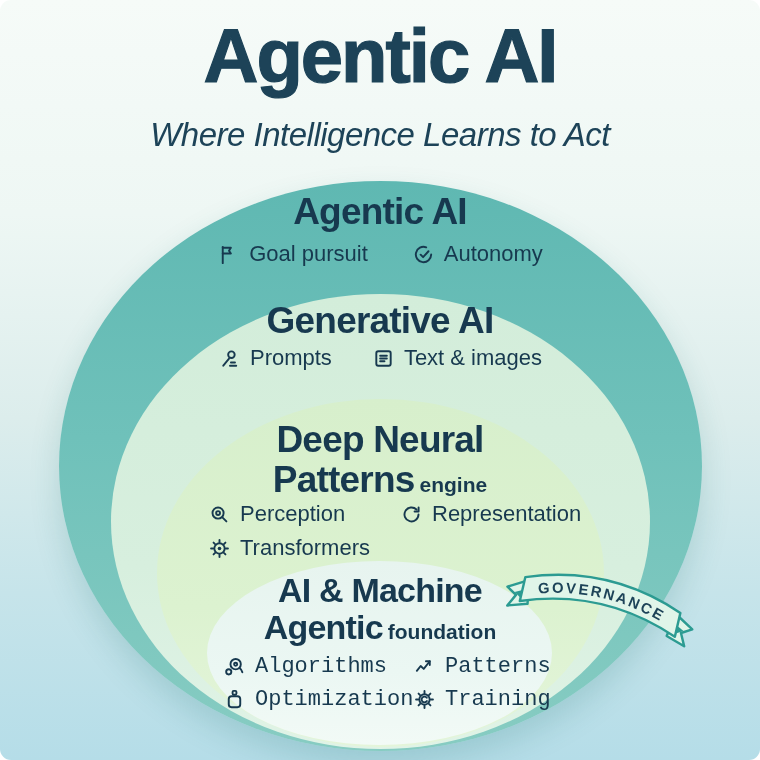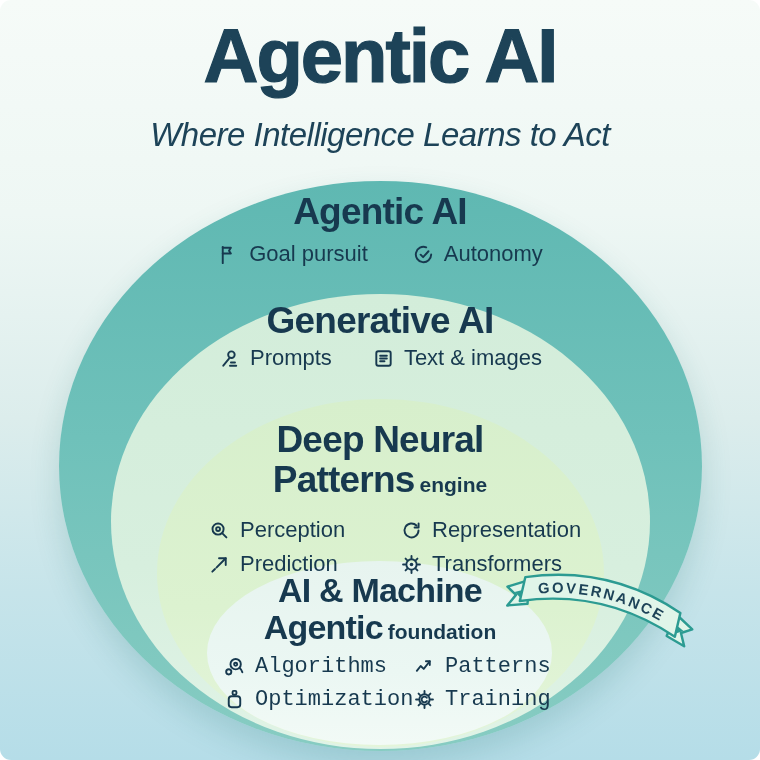--- a/index.html
+++ b/index.html
@@ -29,21 +29,21 @@
   .ring-title{font-weight:700;font-size:37px;letter-spacing:-0.8px;color:var(--text_dark);line-height:40px;}
   .rt-0{top:192px;}
   .rt-1{top:301px;}
   .rt-2{top:404px;margin-top:16px;}
   .rt-3{top:572px;font-size:34px;line-height:37px;}
   .suffix{font-size:21px;font-weight:700;letter-spacing:0;margin-left:5px;}
   .items-row{display:flex;justify-content:center;align-items:flex-end;}
   .ir-0{top:241px;gap:44px;}
   .ir-1{top:345px;gap:40px;}
   .items-grid{display:grid;justify-content:center;}
-  .ig-2{top:517px;grid-template-columns:172px 196px;column-gap:20px;row-gap:8px;padding-left:44px;}
+  .ig-2{top:501px;grid-template-columns:172px 196px;column-gap:20px;row-gap:8px;padding-left:44px;}
   .ig-3{top:654px;grid-template-columns:174px 124px;column-gap:16px;row-gap:8px;font-family:Liberation Mono, monospace;}
   .item{display:flex;align-items:center;gap:9px;font-size:22px;font-weight:500;
     color:var(--text_dark);white-space:nowrap;}
   .item svg{flex:0 0 auto;width:23px;height:23px;stroke:var(--text_dark);fill:none;
     stroke-width:2;stroke-linecap:round;stroke-linejoin:round;}
   .item svg .fdot{fill:var(--text_dark);stroke:none;}
   .ribbon{position:absolute;left:499px;top:551px;width:204px;height:104px;
     transform:rotate(13deg);z-index:8;}
   .ribbon text{font-family:"Liberation Sans","DejaVu Sans",sans-serif;}
   .z1{z-index:1}.z2{z-index:2}.z3{z-index:3}.z4{z-index:4}.z9{z-index:9}
@@ -116,28 +116,20 @@
     </div>
     <div class="item">
       <svg viewBox="0 0 24 24">
           <path d="M19.3 12a7.3 7.3 0 1 1-2.1-5.2"></path>
           <path d="M19.4 4.6v4.2h-4.2"></path>
         </svg>
       <span>Representation</span>
     </div>
     <div class="item">
       <svg viewBox="0 0 24 24">
-          <path d="M4.5 19.5l2.8-2.8"></path>
-          <path d="M8.8 15.2l9.7-9.7"></path>
-          <path d="M11.5 5.5h7v7"></path>
-        </svg>
-      <span>Prediction</span>
-    </div>
-    <div class="item">
-      <svg viewBox="0 0 24 24">
           <circle cx="12" cy="12" r="5.4"></circle>
           <circle class="fdot" cx="12" cy="12" r="1.9"></circle>
           <path d="M12 3.2v2.2M12 18.6v2.2M3.2 12h2.2M18.6 12h2.2M5.8 5.8l1.6 1.6M16.6 16.6l1.6 1.6M18.2 5.8l-1.6 1.6M7.4 16.6l-1.6 1.6"></path>
         </svg>
       <span>Transformers</span>
     </div>
   </div>
 
   <div class="abs ring-title rt-3 z9">
     <span>AI &amp; Machine</span><br>

